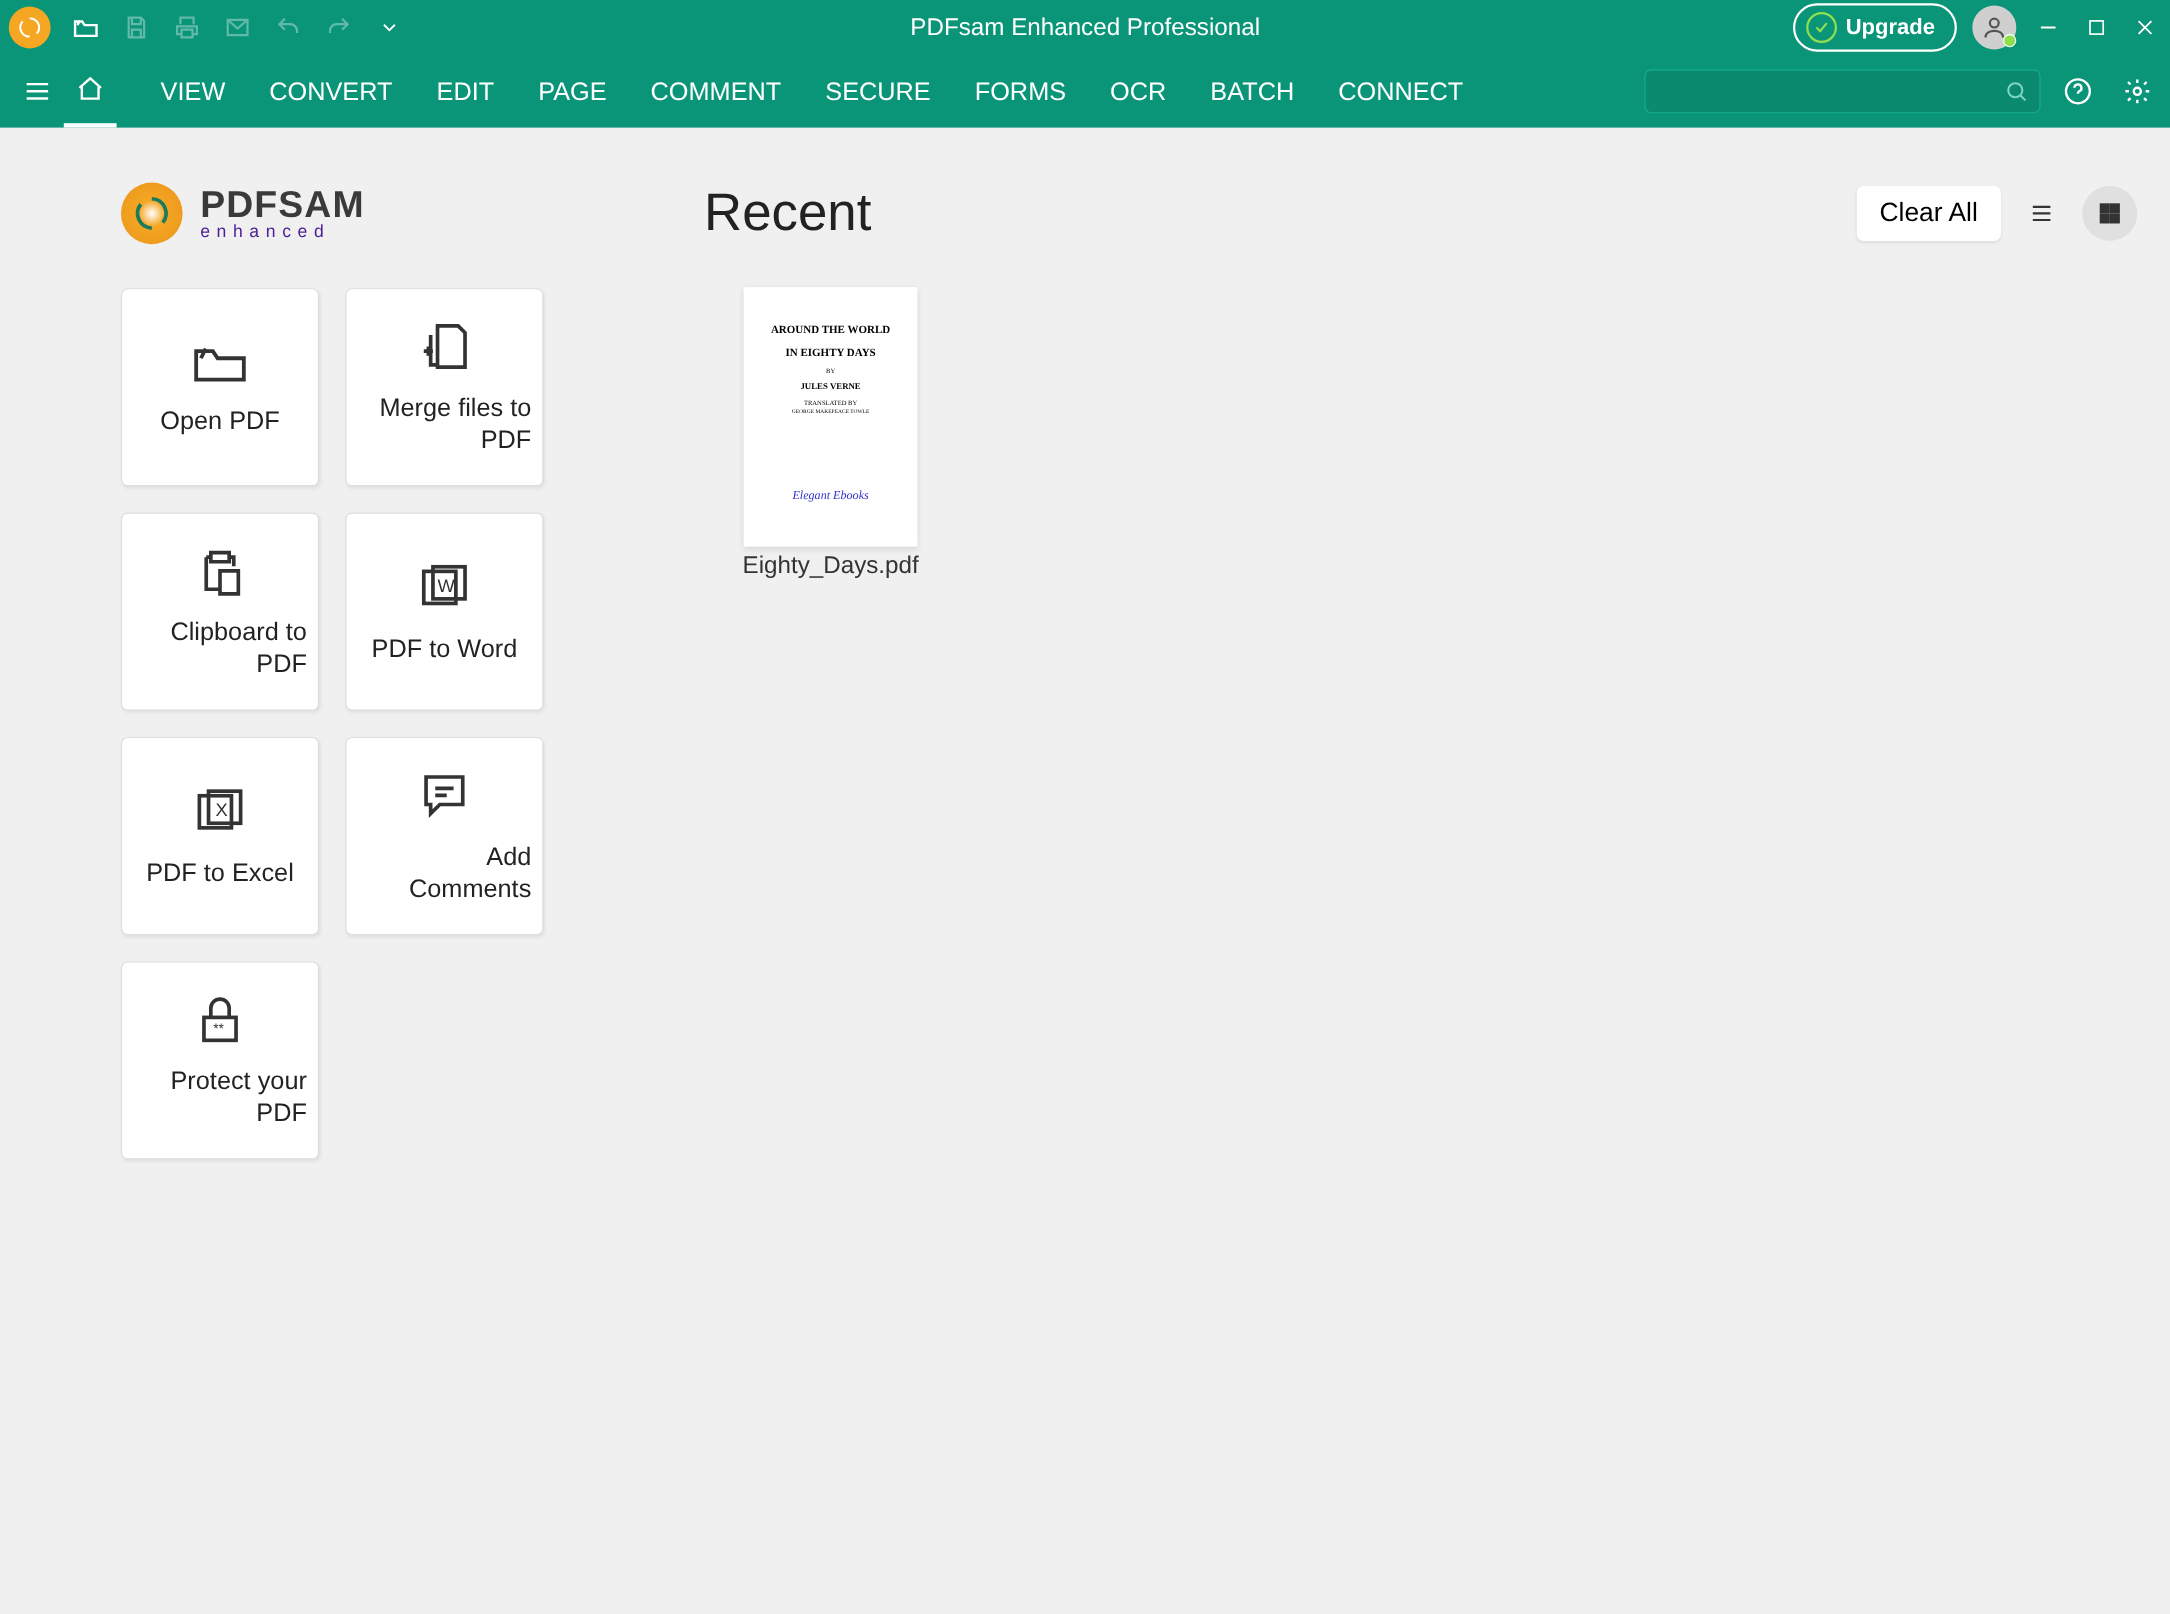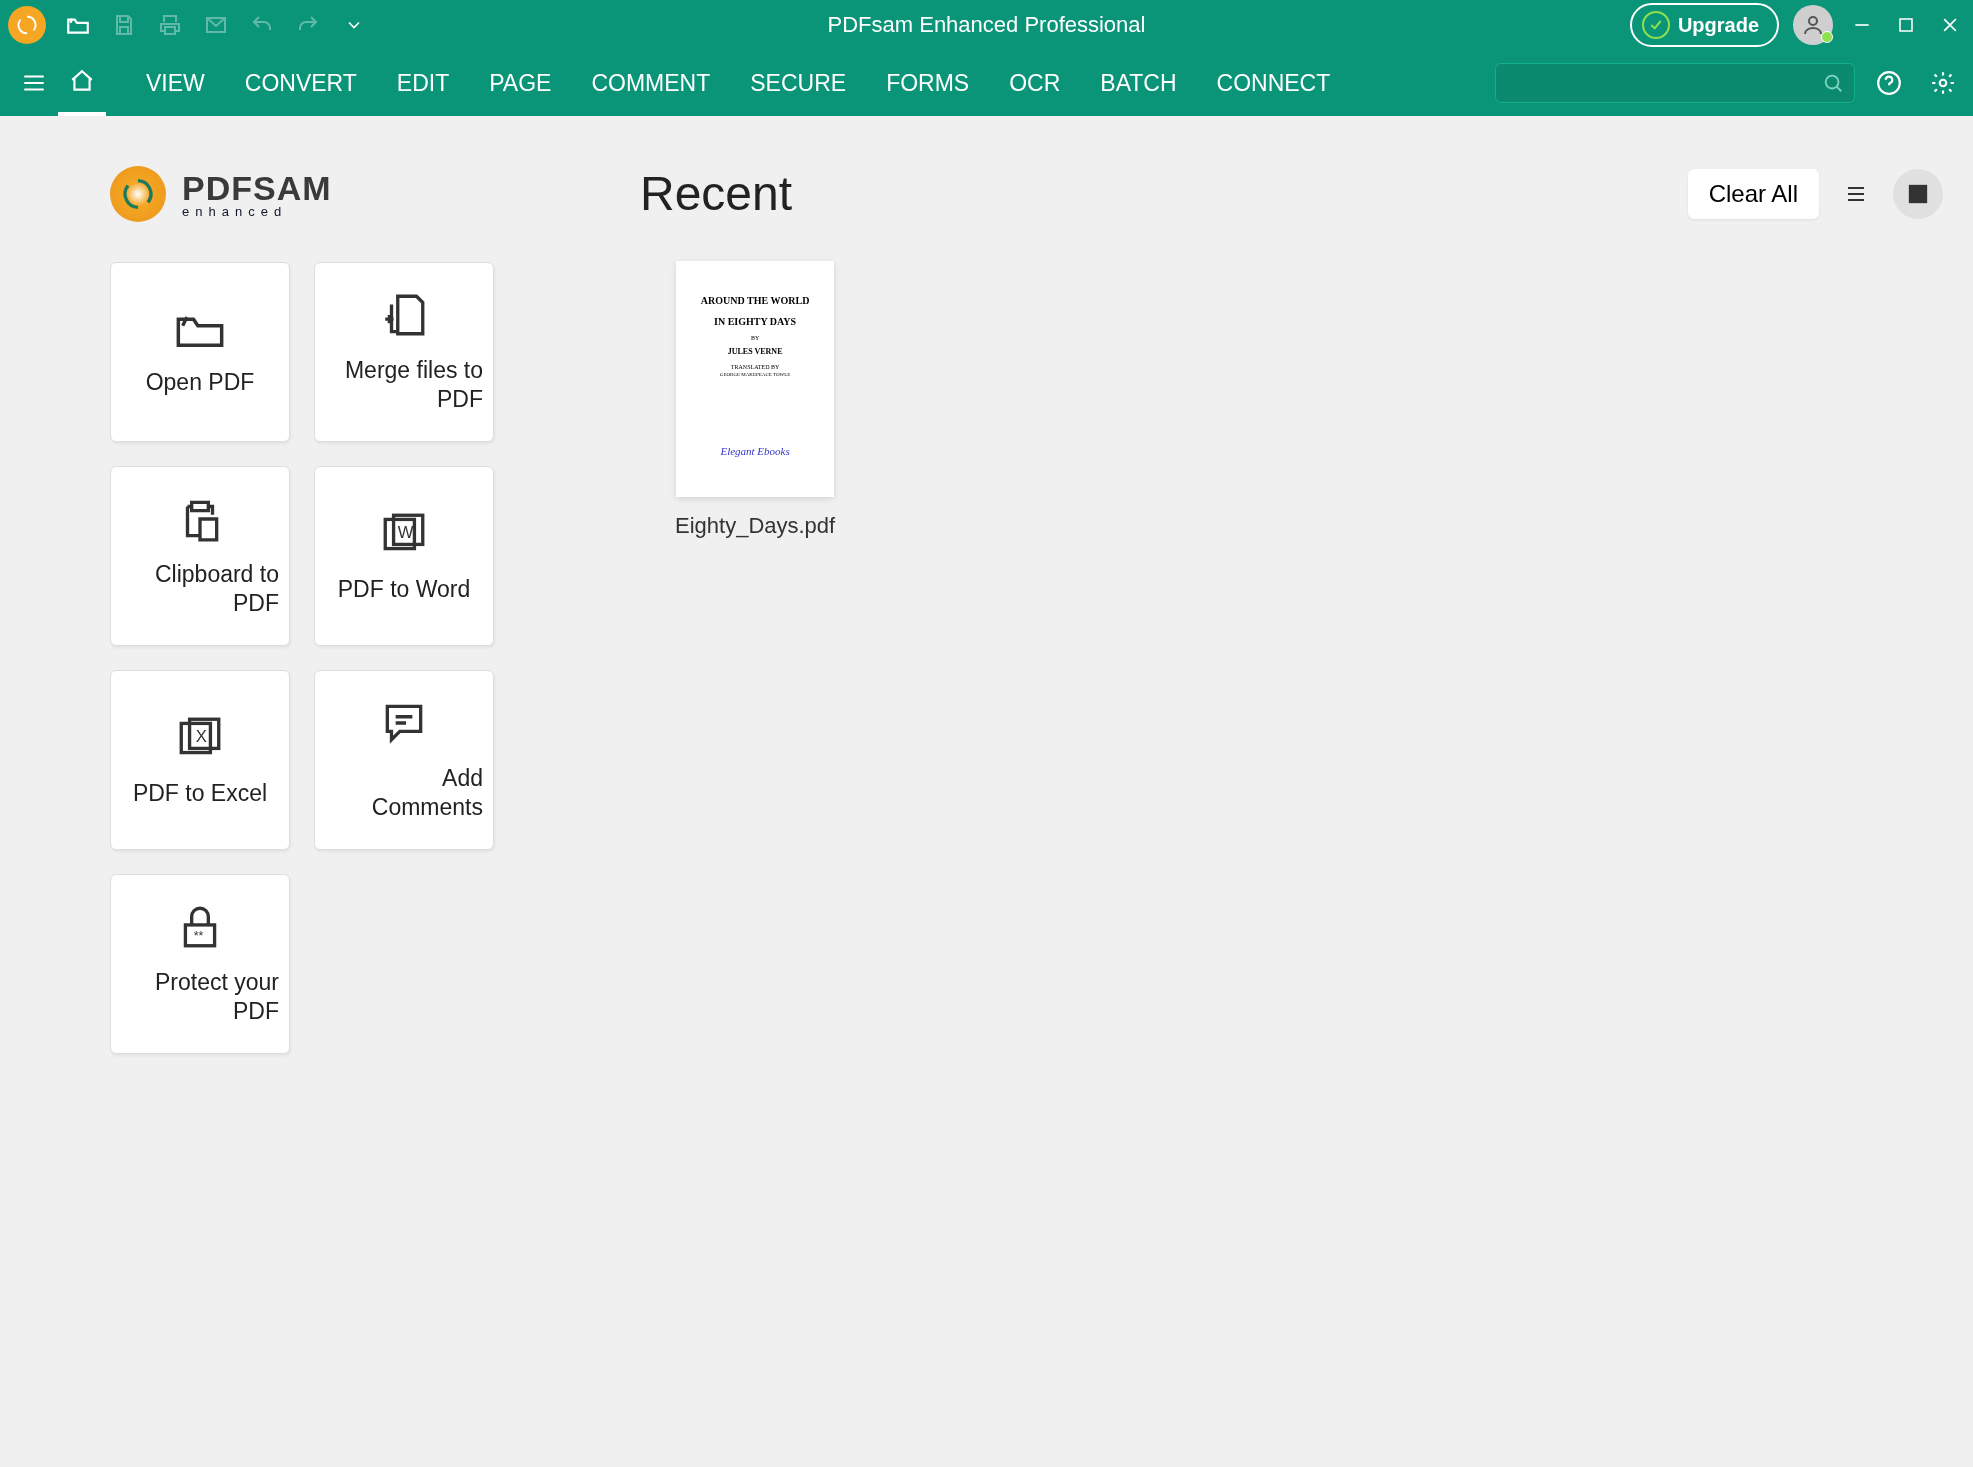--- a/index.html
+++ b/index.html
@@ -95,21 +95,21 @@
 .sidebar { width: 510px; padding-left: 80px; }
 .app-logo { display:flex; align-items:center; gap: 16px; margin-bottom: 40px;}
 .app-logo-circle {
   width: 56px; height: 56px; border-radius:50%;
   background: radial-gradient(circle at center, #fff 0%, #f5a623 30%, #e8941a 100%);
   position:relative;
   display:flex;align-items:center;justify-content:center;
 }
 .app-logo-text { line-height:1; }
 .app-logo-main { font-size: 34px; font-weight:600; color:#3a3a3a; letter-spacing: 1px;}
-.app-logo-sub { font-size: 13px; color:#0f172a; letter-spacing: 6px; }
+.app-logo-sub { font-size: 16px; color:#4c1d95; letter-spacing: 6px; }
 
 .action-grid { display:grid; grid-template-columns: 180px 180px; gap: 24px; }
 .action-tile {
   background:#fff;
   border:1px solid #ddd;
   border-radius: 6px;
   height: 180px;
   display:flex; flex-direction:column; align-items:center; justify-content:center;
   gap: 16px;
   padding: 10px;
@@ -126,21 +126,21 @@
 .clear-btn { background:#fff; border:1px solid #fff; border-radius:6px; padding:10px 20px; font-size:24px; cursor:pointer; box-shadow:0 1px 3px rgba(0,0,0,0.08);}
 .view-btn {
   width:50px; height:50px; border-radius:50%;
   display:flex;align-items:center;justify-content:center; cursor:pointer;
 }
 .view-btn svg { stroke:#333; fill:none; stroke-width:2;}
 .view-btn.active { background:#e0e0e0; }
 .view-btn.active svg { fill:#333; stroke:#333;}
 
 .recent-grid { display:flex; gap:30px; padding-left: 35px;}
-.recent-item { display:flex; flex-direction:column; align-items:center; gap:16px; cursor:pointer;}
+.recent-item { display:flex; flex-direction:column; align-items:center; gap:4px; cursor:pointer;}
 .recent-thumb {
   width: 158px; height: 236px; background:#fff;
   box-shadow: 0 2px 6px rgba(0,0,0,0.12);
   padding: 24px 12px;
   display:flex; flex-direction:column; align-items:center;
   font-family: "Times New Roman", serif;
   text-align:center;
 }
 .thumb-title { font-size:10px; font-weight:bold; margin-top:10px;}
 .thumb-by { font-size:6px; margin-top:8px;}

